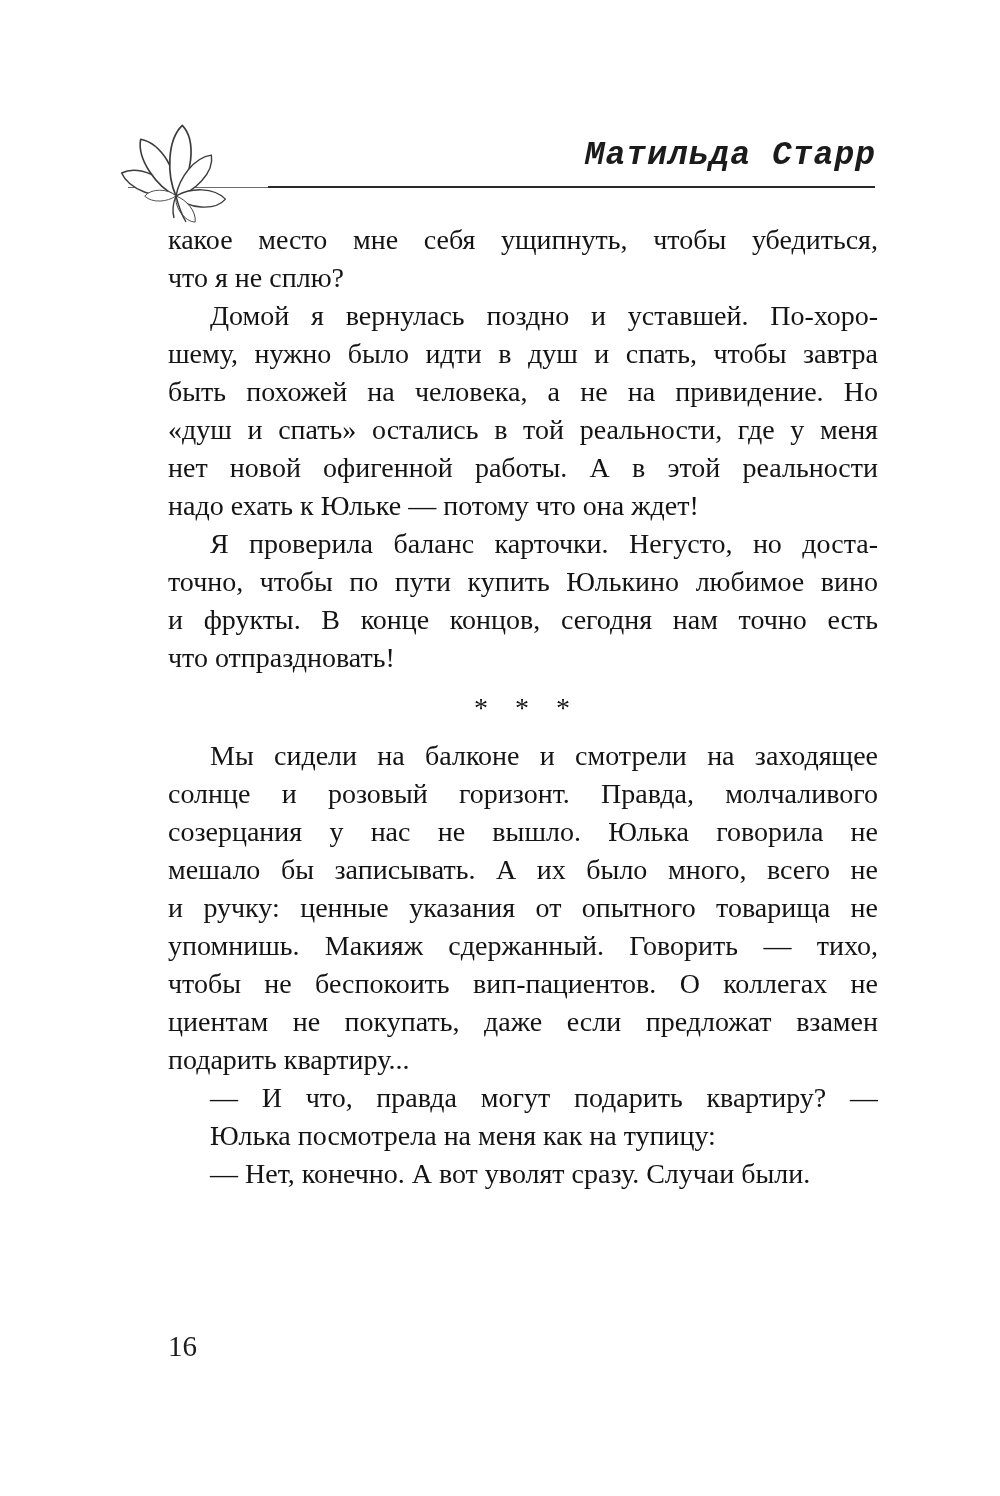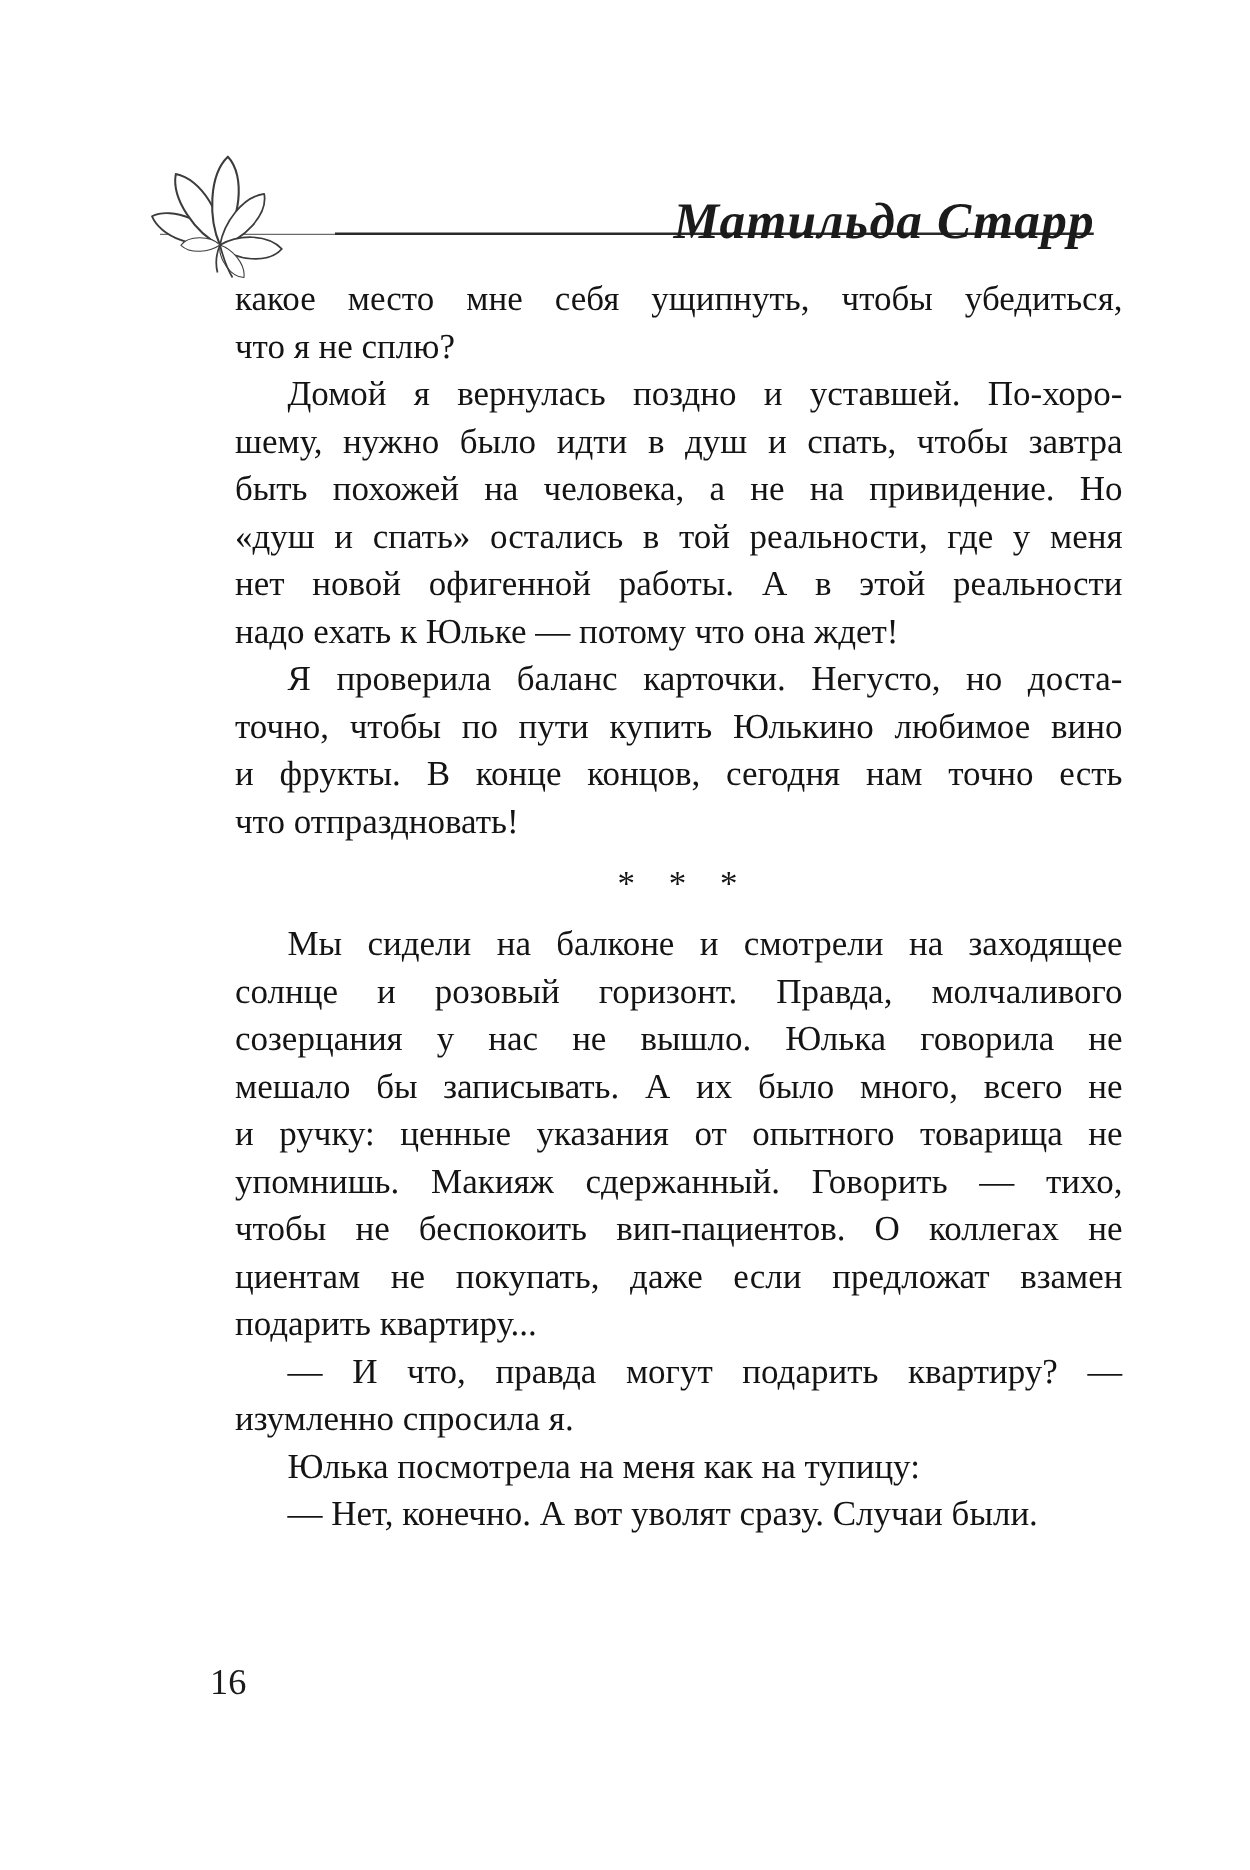--- a/index.html
+++ b/index.html
@@ -9,28 +9,29 @@
     background: #ffffff;
     color: #161616;
     font-family: "Liberation Serif", "DejaVu Serif", serif;
     overflow: hidden;
   }
   .page { position: absolute; inset: 0; }
 
   
   .author {
     position: absolute;
-    top: 152px;
+    top: 137px;
     right: 124px;
-    font-size: 41px;
+    font-size: 33px;
     font-style: italic;
     font-weight: bold;
     letter-spacing: 1px;
     color: #1b1b1b;
     white-space: nowrap;
+    font-family: Liberation Mono, monospace;
   }
   .rule-left {
     position: absolute;
     top: 187px; left: 128px;
     width: 145px; height: 1px;
     background: #6b6b6b;
   }
   .rule-right {
     position: absolute;
     top: 186px; left: 268px;
@@ -44,21 +45,20 @@
   }
 
   
   .body-text {
     position: absolute;
     top: 221px; left: 168px;
     width: 710px;
     font-size: 28px;
     line-height: 38px;
     color: #141414;
-    margin-left: 20px;
   }
   .line {
     text-align: justify;
     text-align-last: justify;
     white-space: normal;
     overflow: hidden;
     height: 38px;
   }
   .line.last { text-align-last: left; }
   .para.indent .line.first { text-indent: 42px; }
@@ -132,21 +132,20 @@
         <div class="line">созерцания у нас не вышло. Юлька говорила не</div>
         <div class="line">мешало бы записывать. А их было много, всего не</div>
         <div class="line">и ручку: ценные указания от опытного товарища не</div>
         <div class="line">упомнишь. Макияж сдержанный. Говорить — тихо,</div>
         <div class="line">чтобы не беспокоить вип-пациентов. О коллегах не</div>
         <div class="line">циентам не покупать, даже если предложат взамен</div>
         <div class="line last">подарить квартиру...</div>
       </div>
       <div class="para indent">
         <div class="line first">— И что, правда могут подарить квартиру? —</div>
-        <div class="line last">изумленно спросила я.</div>
       </div>
       <div class="para indent">
         <div class="line first last">Юлька посмотрела на меня как на тупицу:</div>
       </div>
       <div class="para indent">
         <div class="line first last">— Нет, конечно. А вот уволят сразу. Случаи были.</div>
       </div>
     </div>
 
   <div class="page-number">16</div>

